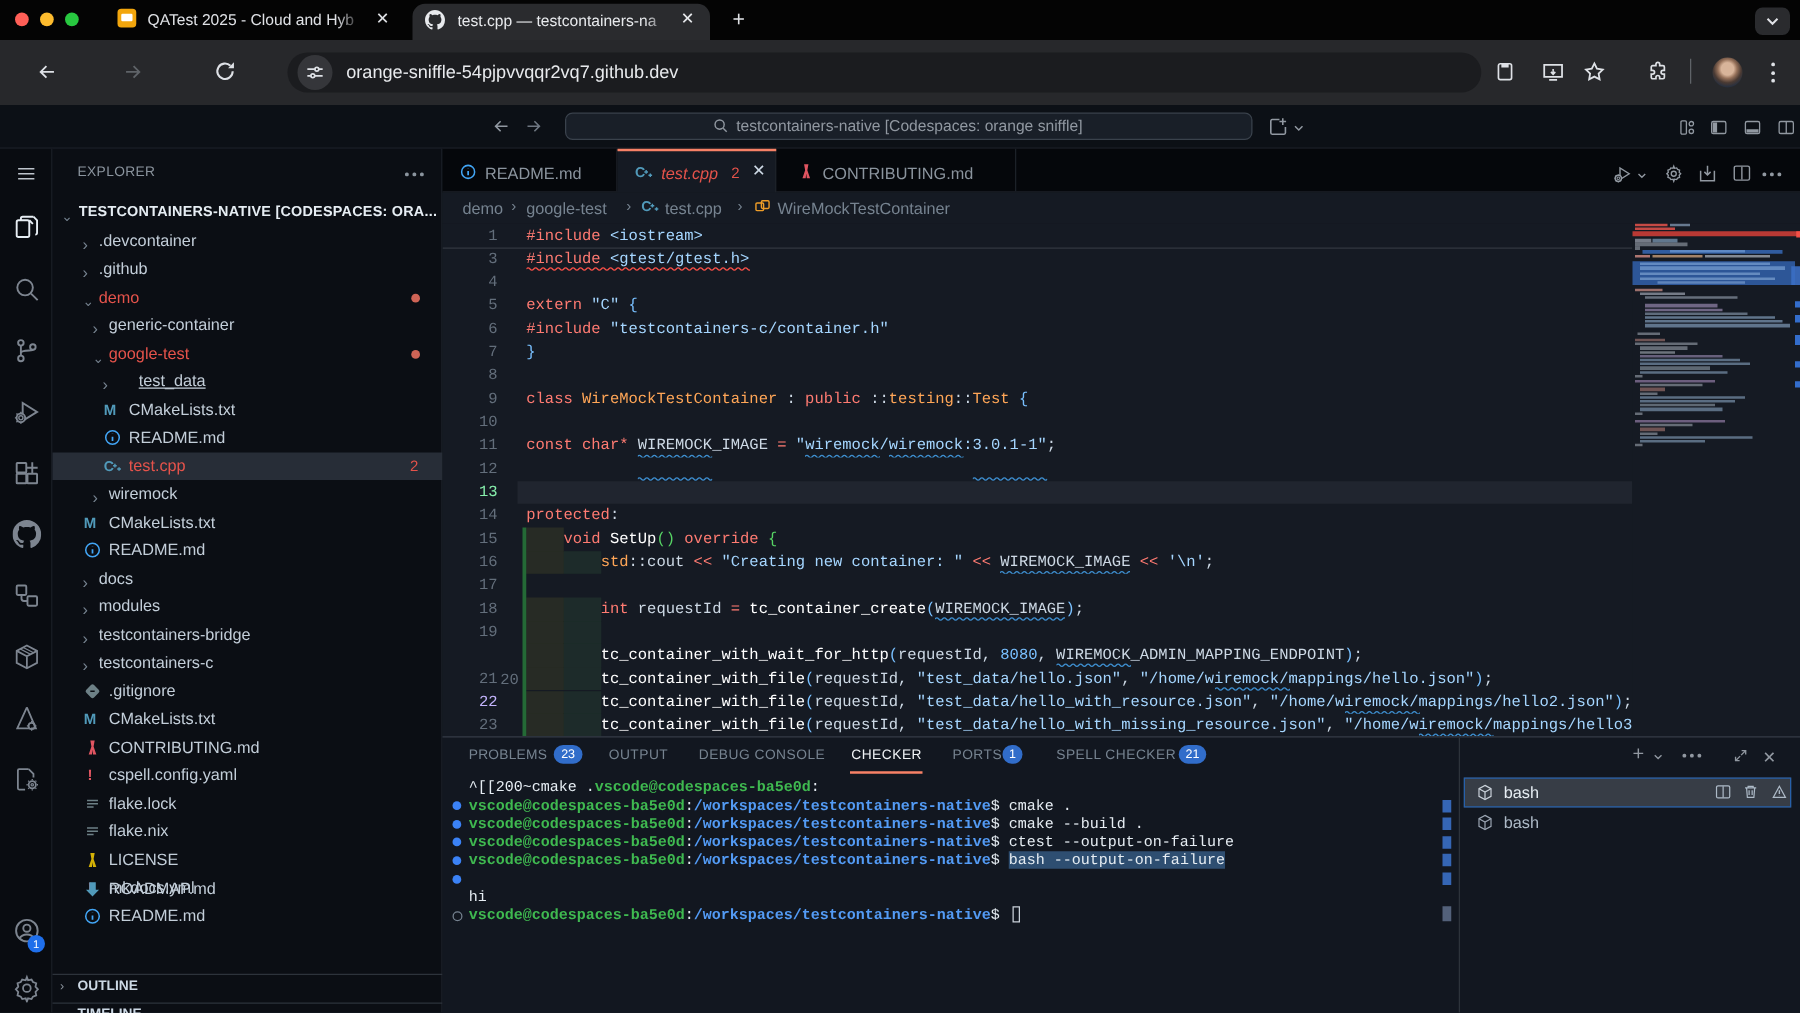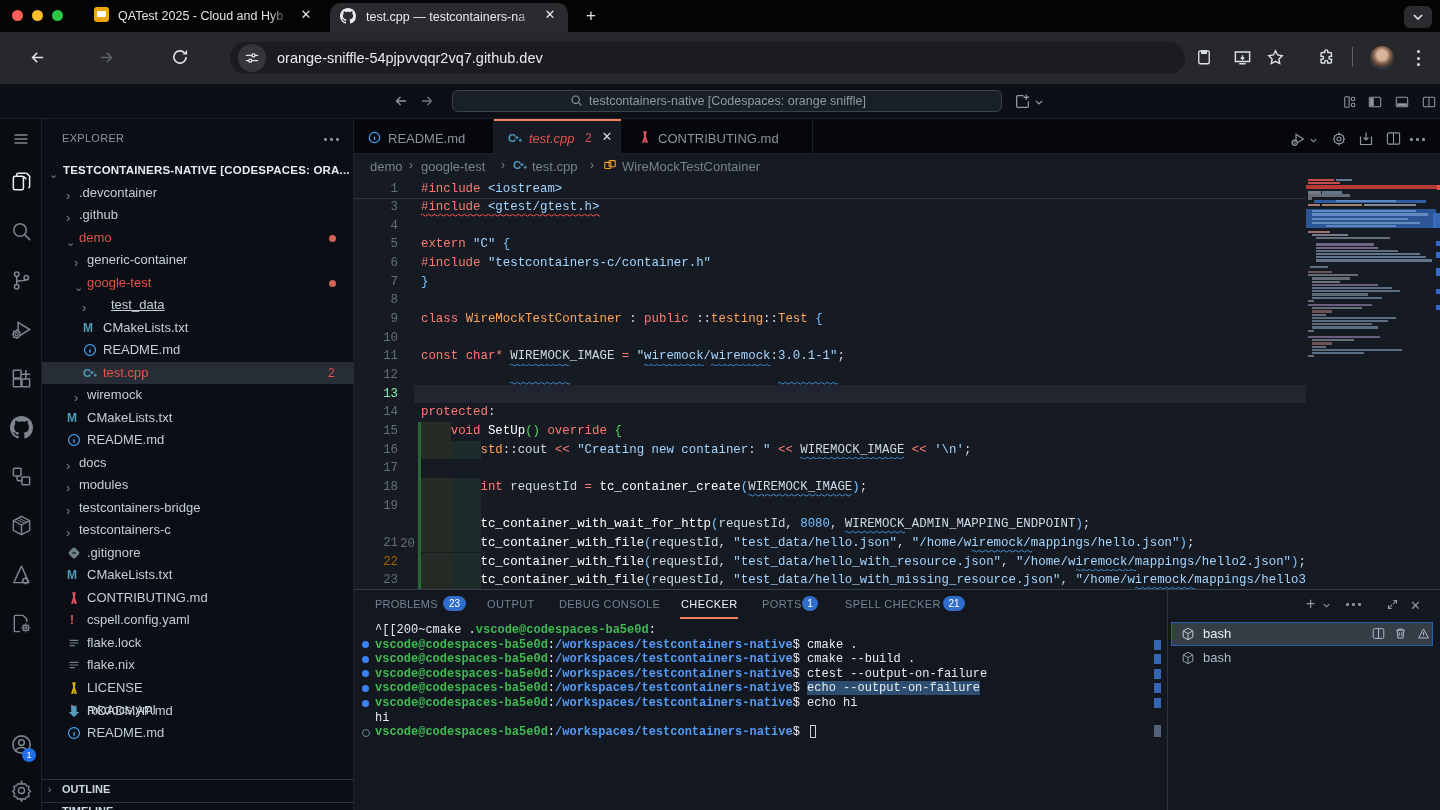--- a/index.html
+++ b/index.html
@@ -595,21 +595,21 @@
 <div class="ln" style="left:4px;top:261.6px;color:#636e7b;">16</div>
 <div class="cl" style="left:67px;top:261.6px;">        <span class="t">std</span>::cout <span class="k">&lt;&lt;</span> <span class="s">"Creating new container: "</span> <span class="k">&lt;&lt;</span> WIREMOCK_IMAGE <span class="k">&lt;&lt;</span> <span class="s">'\n'</span>;</div>
 <div class="ln" style="left:4px;top:280.2px;color:#636e7b;">17</div>
 <div class="ln" style="left:4px;top:298.9px;color:#636e7b;">18</div>
 <div class="cl" style="left:67px;top:298.9px;">        <span class="k">int</span> requestId <span class="k">=</span> <span class="f">tc_container_create</span><span class="b1">(</span>WIREMOCK_IMAGE<span class="b1">)</span>;</div>
 <div class="ln" style="left:4px;top:317.5px;color:#636e7b;">19</div>
 <div class="ln" style="left:21px;top:336.2px;color:#636e7b;margin-top:20px;">20</div>
 <div class="cl" style="left:67px;top:336.2px;">        <span class="f">tc_container_with_wait_for_http</span><span class="b1">(</span>requestId, <span class="n">8080</span>, WIREMOCK_ADMIN_MAPPING_ENDPOINT<span class="b1">)</span>;</div>
 <div class="ln" style="left:4px;top:354.8px;color:#636e7b;">21</div>
 <div class="cl" style="left:67px;top:354.8px;">        <span class="f">tc_container_with_file</span><span class="b1">(</span>requestId, <span class="s">"test_data/hello.json"</span>, <span class="s">"/home/wiremock/mappings/hello.json"</span><span class="b1">)</span>;</div>
-<div class="ln" style="left:4px;top:373.5px;color:#a16207;">22</div>
+<div class="ln" style="left:4px;top:373.5px;color:#c4b5fd;">22</div>
 <div class="cl" style="left:67px;top:373.5px;">        <span class="f">tc_container_with_file</span><span class="b1">(</span>requestId, <span class="s">"test_data/hello_with_resource.json"</span>, <span class="s">"/home/wiremock/mappings/hello2.json"</span><span class="b1">)</span>;</div>
 <div class="ln" style="left:4px;top:392.1px;color:#636e7b;">23</div>
 <div class="cl" style="left:67px;top:392.1px;">        <span class="f">tc_container_with_file</span><span class="b1">(</span>requestId, <span class="s">"test_data/hello_with_missing_resource.json"</span>, <span class="s">"/home/wiremock/mappings/hello3.json"</span>;</div>
 <div style="position:absolute;left:67.0px;top:34.3px;width:179px;height:4px;overflow:hidden;">
       <svg width="179" height="3.5" viewBox="0 0 179 3.5" style="position:absolute;left:0;top:0;">
         <path d="M0 2.2 Q1.5 0.3 3 2.2 T6 2.2 T9 2.2 T12 2.2 T15 2.2 T18 2.2 T21 2.2 T24 2.2 T27 2.2 T30 2.2 T33 2.2 T36 2.2 T39 2.2 T42 2.2 T45 2.2 T48 2.2 T51 2.2 T54 2.2 T57 2.2 T60 2.2 T63 2.2 T66 2.2 T69 2.2 T72 2.2 T75 2.2 T78 2.2 T81 2.2 T84 2.2 T87 2.2 T90 2.2 T93 2.2 T96 2.2 T99 2.2 T102 2.2 T105 2.2 T108 2.2 T111 2.2 T114 2.2 T117 2.2 T120 2.2 T123 2.2 T126 2.2 T129 2.2 T132 2.2 T135 2.2 T138 2.2 T141 2.2 T144 2.2 T147 2.2 T150 2.2 T153 2.2 T156 2.2 T159 2.2 T162 2.2 T165 2.2 T168 2.2 T171 2.2 T174 2.2 T177 2.2 T180 2.2 " fill="none" stroke="#f85149" stroke-width="1"></path>
       </svg>
     </div>
 <div style="position:absolute;left:156.3px;top:183.5px;width:60px;height:4px;overflow:hidden;">
       <svg width="60" height="3.5" viewBox="0 0 60 3.5" style="position:absolute;left:0;top:0;">
@@ -763,23 +763,22 @@
       </svg>
     </div>
 <div style="position:absolute;left:1056px;top:8px;color:#9198a1;font-size:13px;">✕</div>
 <div class="tl" style="left:21px;top:33.0px;">^[[200~cmake .<span class="tg">vscode@codespaces-ba5e0d</span>:</div>
 <div class="tl" style="left:21px;top:47.6px;"><span class="tg">vscode@codespaces-ba5e0d</span>:<span class="tb">/workspaces/testcontainers-native</span>$ cmake .</div>
 <div style="position:absolute;left:8px;top:51.1px;width:7px;height:7px;border-radius:50%;background:#3b82f6;"></div>
 <div class="tl" style="left:21px;top:62.2px;"><span class="tg">vscode@codespaces-ba5e0d</span>:<span class="tb">/workspaces/testcontainers-native</span>$ cmake --build .</div>
 <div style="position:absolute;left:8px;top:65.7px;width:7px;height:7px;border-radius:50%;background:#3b82f6;"></div>
 <div class="tl" style="left:21px;top:76.8px;"><span class="tg">vscode@codespaces-ba5e0d</span>:<span class="tb">/workspaces/testcontainers-native</span>$ ctest --output-on-failure</div>
 <div style="position:absolute;left:8px;top:80.3px;width:7px;height:7px;border-radius:50%;background:#3b82f6;"></div>
-<div class="tl" style="left:21px;top:91.4px;"><span class="tg">vscode@codespaces-ba5e0d</span>:<span class="tb">/workspaces/testcontainers-native</span>$ <span style="background:rgba(62,108,156,0.65);">echo --output-on-failure</span></div>
+<div class="tl" style="left:21px;top:91.4px;"><span class="tg">vscode@codespaces-ba5e0d</span>:<span class="tb">/workspaces/testcontainers-native</span>$ <span style="background:rgba(62,108,156,0.65);">bash --output-on-failure</span></div>
 <div style="position:absolute;left:8px;top:94.9px;width:7px;height:7px;border-radius:50%;background:#3b82f6;"></div>
-<div class="tl" style="left:21px;top:106.0px;"><span class="tg">vscode@codespaces-ba5e0d</span>:<span class="tb">/workspaces/testcontainers-native</span>$ echo hi</div>
 <div style="position:absolute;left:8px;top:109.5px;width:7px;height:7px;border-radius:50%;background:#3b82f6;"></div>
 <div class="tl" style="left:21px;top:120.6px;">hi</div>
 <div class="tl" style="left:21px;top:135.2px;"><span class="tg">vscode@codespaces-ba5e0d</span>:<span class="tb">/workspaces/testcontainers-native</span>$ </div>
 <div style="position:absolute;left:8px;top:138.7px;width:6px;height:6px;border-radius:50%;border:1px solid #768390;"></div>
 <div style="position:absolute;left:456px;top:135.2px;width:6px;height:13px;border:1px solid #c9d1d9;box-sizing:border-box;"></div>
 <div style="position:absolute;left:800px;top:49.6px;width:7px;height:10px;background:#3566b5;"></div>
 <div style="position:absolute;left:800px;top:64.2px;width:7px;height:10px;background:#3566b5;"></div>
 <div style="position:absolute;left:800px;top:78.8px;width:7px;height:10px;background:#3566b5;"></div>
 <div style="position:absolute;left:800px;top:93.4px;width:7px;height:10px;background:#3566b5;"></div>
 <div style="position:absolute;left:800px;top:108.0px;width:7px;height:10px;background:#3566b5;"></div>

